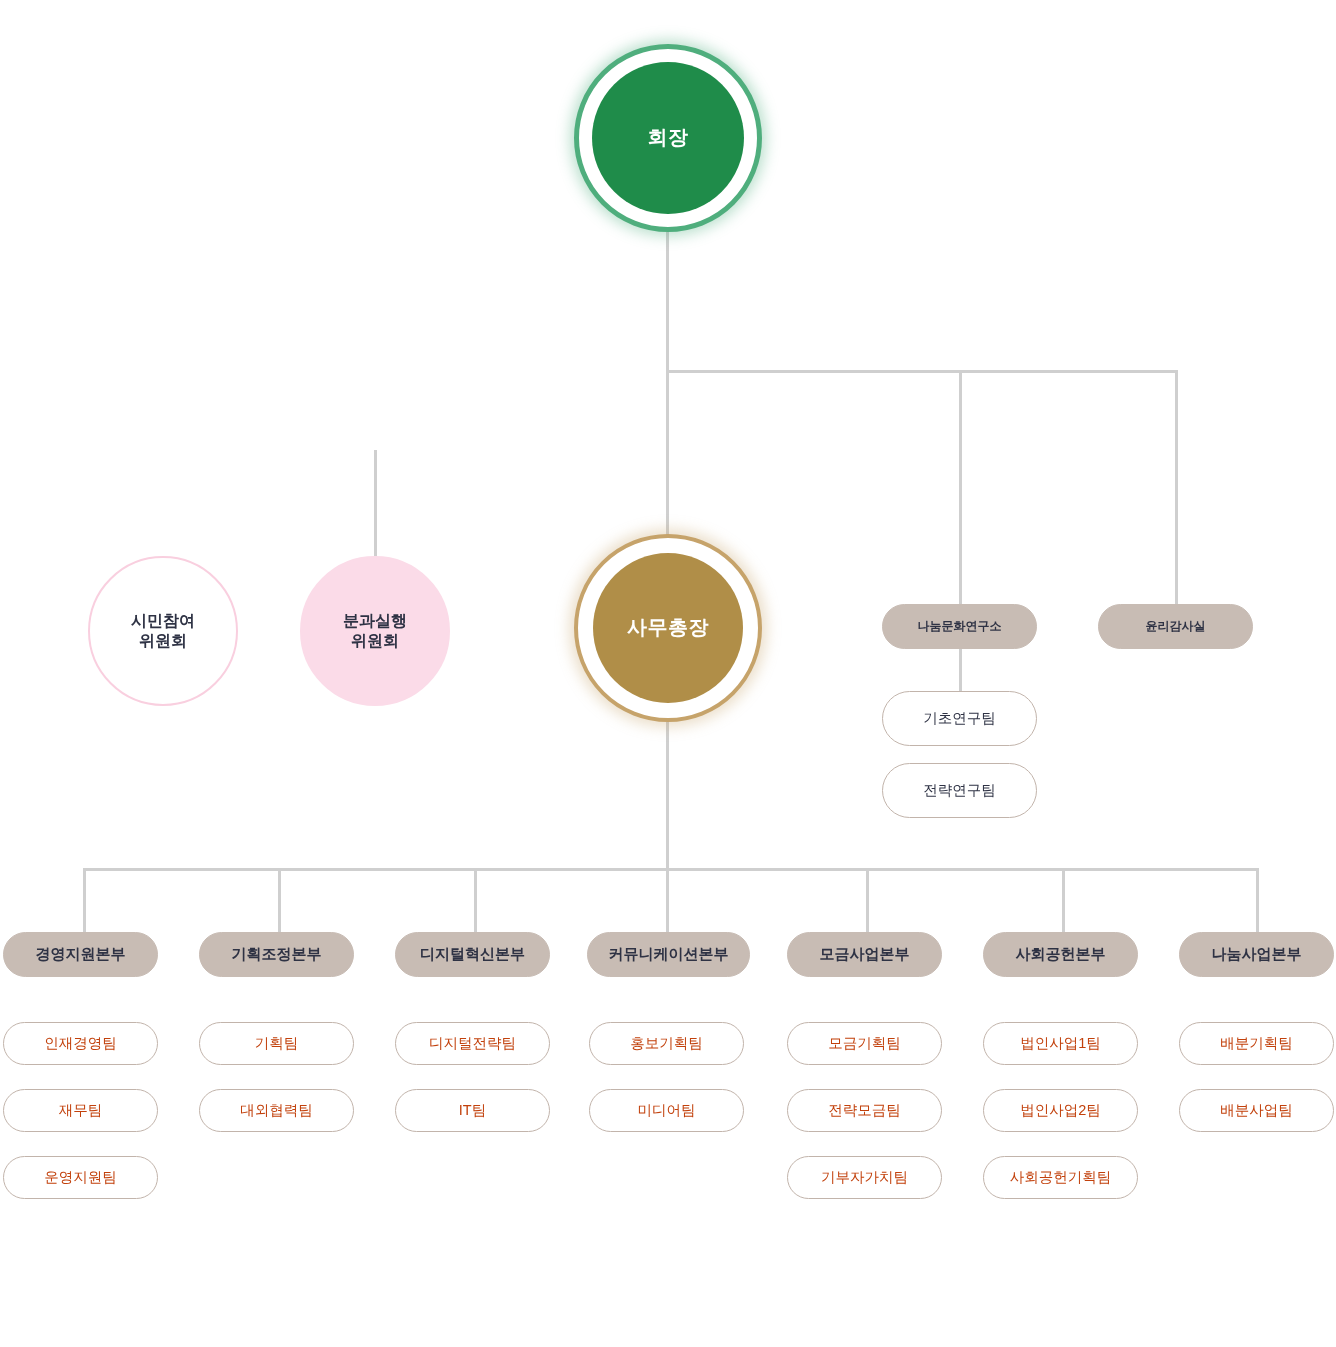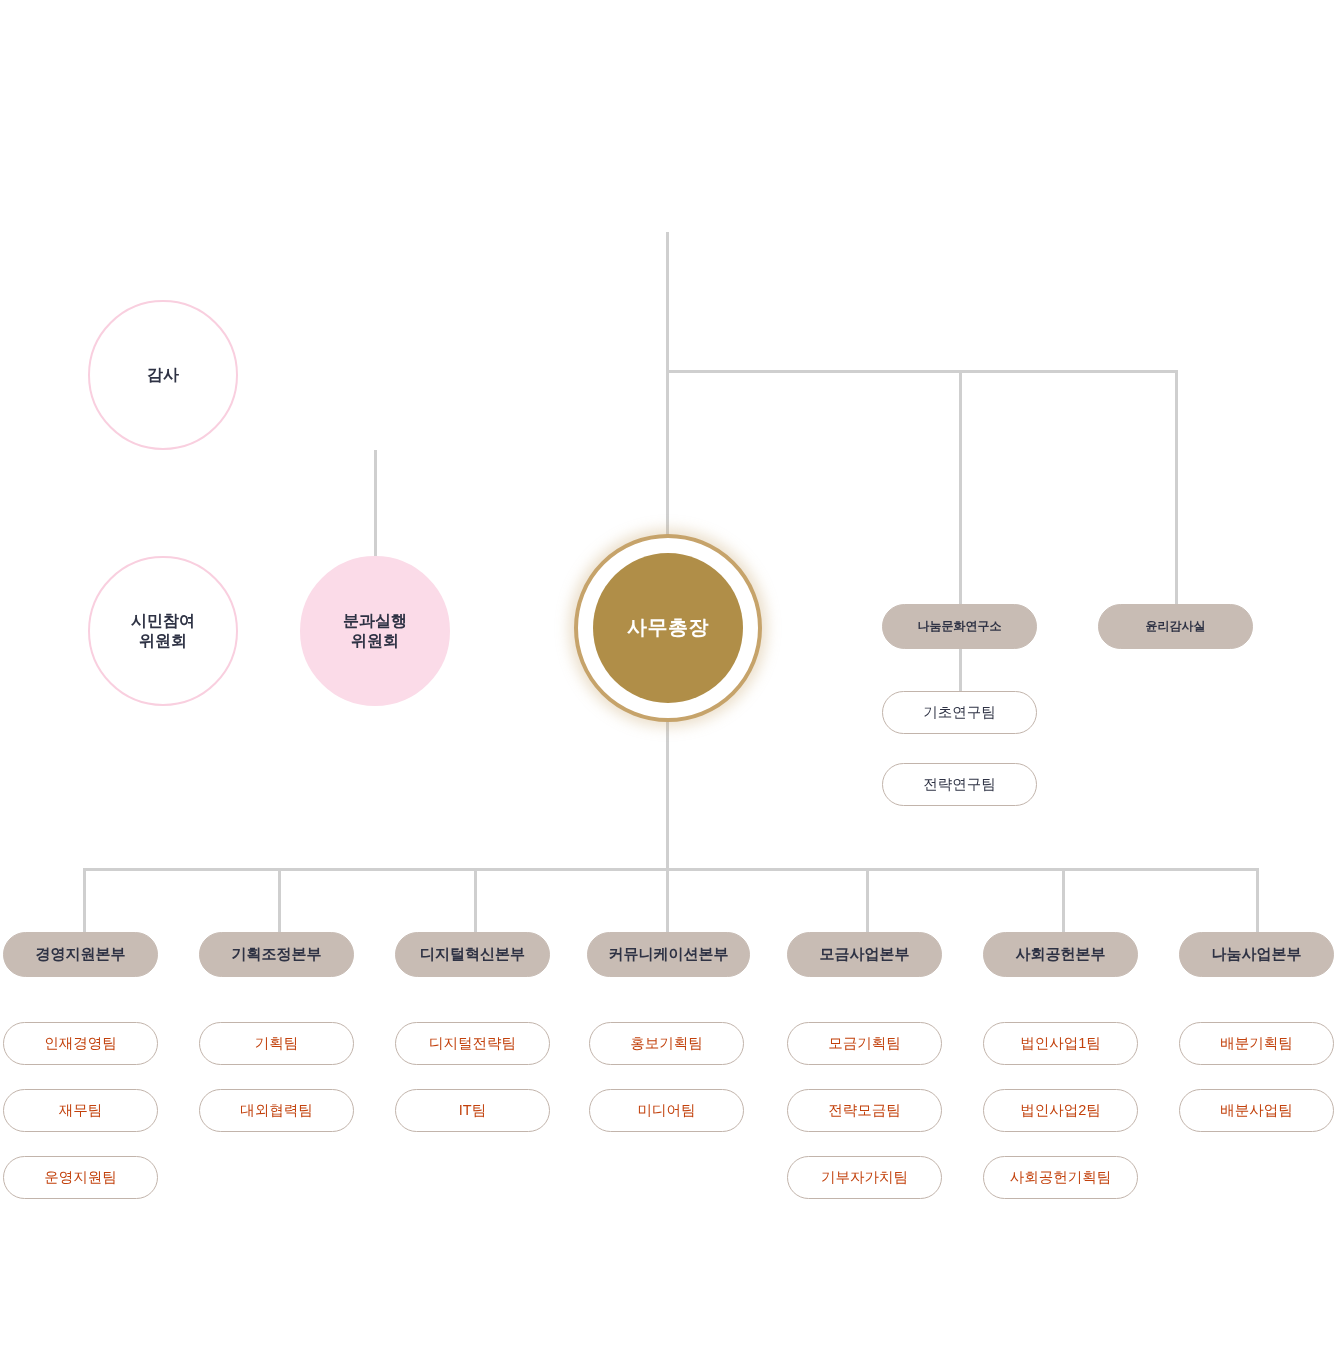--- a/index.html
+++ b/index.html
@@ -149,21 +149,21 @@
     width: 155px;
     height: 45px;
     background: #c8bcb4;
     border: 1px solid #c8bcb4;
     color: #2e3244;
     font-size: 12px;
     font-weight: bold;
   }
   .pill.subteam {
     width: 155px;
-    height: 43px;
+    height: 55px;
     background: #ffffff;
     border: 1px solid #c2b4ab;
     color: #2e3244;
     font-size: 14.5px;
     font-weight: normal;
   }
 </style>
 </head>
 <body>
 
@@ -188,30 +188,32 @@
   <div class="line h" style="left:83px; top:868px; width:1175px;"></div>
 
   <div class="line v" style="left:83px;   top:868px; height:66px;"></div>
   <div class="line v" style="left:278px;  top:868px; height:66px;"></div>
   <div class="line v" style="left:474px;  top:868px; height:66px;"></div>
   <div class="line v" style="left:666px;  top:868px; height:66px;"></div>
   <div class="line v" style="left:866px;  top:868px; height:66px;"></div>
   <div class="line v" style="left:1062px; top:868px; height:66px;"></div>
   <div class="line v" style="left:1256px; top:868px; height:66px;"></div>
 
+  <div class="circle-node node-chairman">
+    <div class="inner">
+      <span class="label">회장</span>
+    </div>
+  </div>
 
   <div class="circle-node node-secgen">
     <div class="inner">
       <span class="label">사무총장</span>
     </div>
   </div>
 
-  <div class="circle-node node-committee outline pos-auditor">
-    <span class="label">감사</span>
-  </div>
   <div class="circle-node node-committee outline pos-citizen">
     <span class="label">시민참여
 위원회</span>
   </div>
   <div class="circle-node node-committee filled pos-subcmt">
     <span class="label">분과실행
 위원회</span>
   </div>
 
   <div class="pill unit" style="left:882px; top:604px;">

